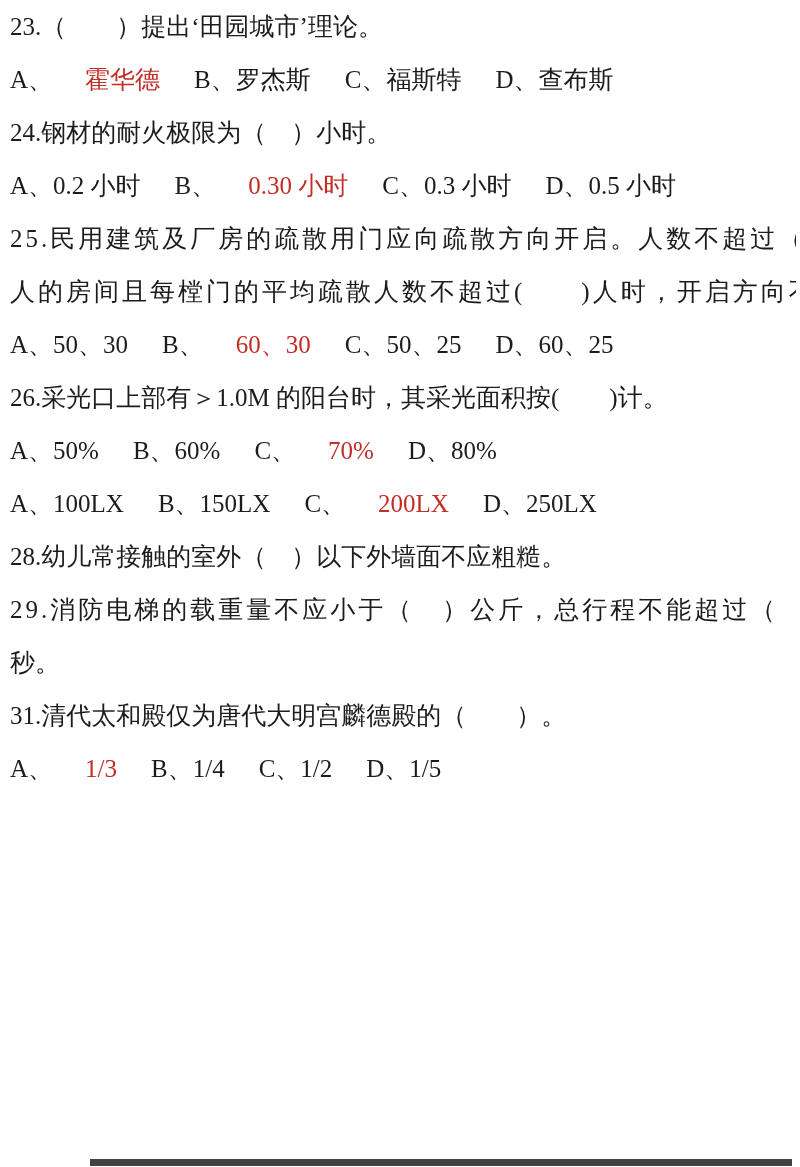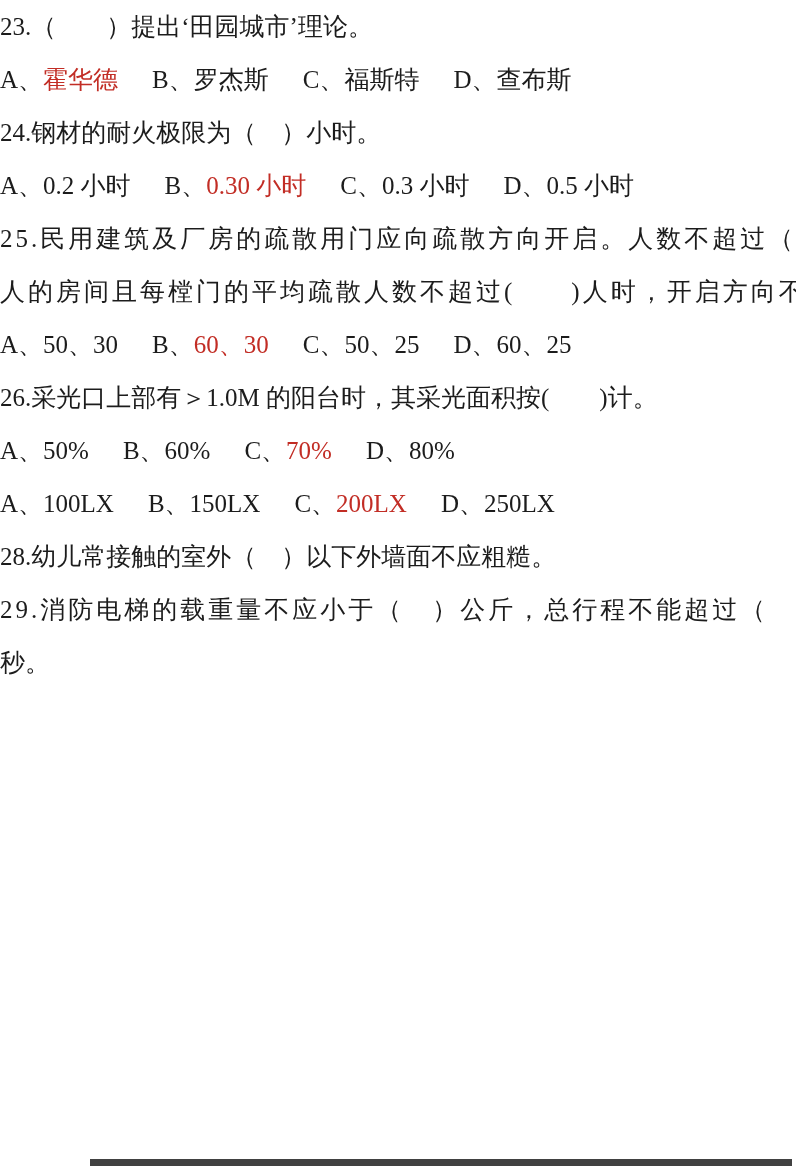--- a/index.html
+++ b/index.html
@@ -9,39 +9,41 @@
   }
   body {
     width: 800px;
     height: 1167px;
     position: relative;
     overflow: hidden;
     font-family: "Liberation Serif", "DejaVu Serif", serif;
     color: var(--ink, #1c1c1c);
   }
   #doc {
+    padding-left: 10px;
     padding-right: 4px;
   }
   .line {
     height: 53px;
     line-height: 53px;
     font-size: 25px;
     white-space: pre;
     overflow: hidden;
   }
   .stem.stretch {
     letter-spacing: 3px;
   }
   .option {
     display: inline-block;
     margin-right: 34px;
   }
   .option:last-child { margin-right: 0; }
   .hl {
     color: var(--hl, #c22d25);
+    margin-left: 32px;
   }
   .bottom-bar {
     position: absolute;
     left: 90px;
     right: 8px;
     bottom: 1px;
     height: 7px;
     background: var(--bar, #414141);
   }
 </style>
@@ -69,15 +71,19 @@
     <div>
       <div class="line options"><span class="option"><span>A、</span><span>100LX</span></span><span class="option"><span>B、</span><span>150LX</span></span><span class="option"><span>C、</span><span class="hl">200LX</span></span><span class="option"><span>D、</span><span>250LX</span></span></div>
     </div>
     <div>
       <div class="line stem">28.幼儿常接触的室外（　）以下外墙面不应粗糙。</div>
     </div>
     <div>
       <div class="line stem stretch">29.消防电梯的载重量不应小于（　）公斤，总行程不能超过（　　）</div>
       <div class="line stem">秒。</div>
     </div>
+    <div>
+      <div class="line stem">31.清代太和殿仅为唐代大明宫麟德殿的（　　）。</div>
+      <div class="line options"><span class="option"><span>A、</span><span class="hl">1/3</span></span><span class="option"><span>B、</span><span>1/4</span></span><span class="option"><span>C、</span><span>1/2</span></span><span class="option"><span>D、</span><span>1/5</span></span></div>
+    </div>
   </div>
 
 <div class="bottom-bar"></div>
 
 </body></html>

